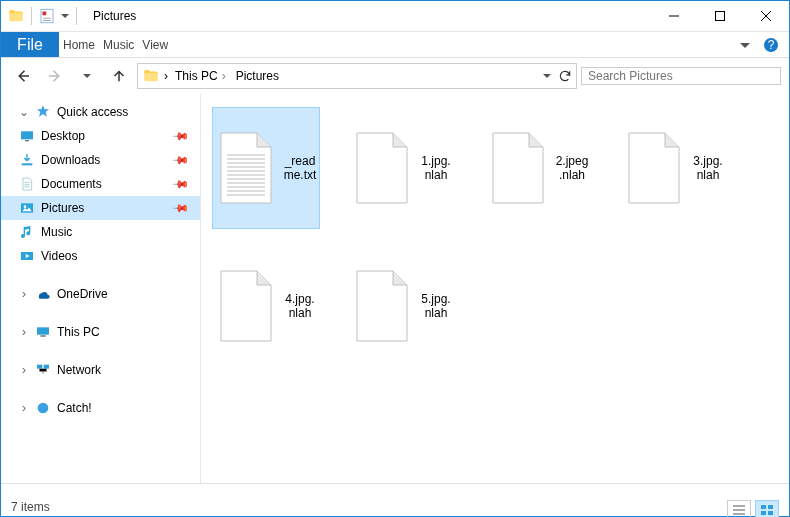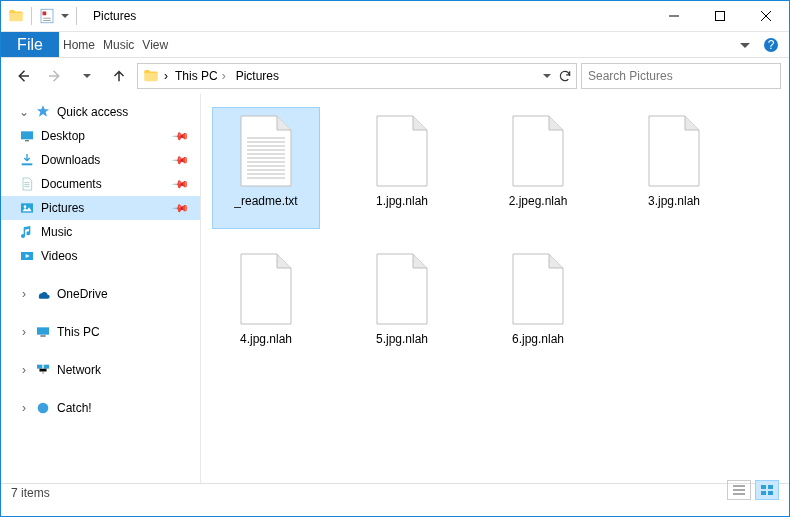--- a/index.html
+++ b/index.html
@@ -15,34 +15,34 @@
 .ribbon-file{width:58px;background:#1979ca;color:#fff;display:flex;align-items:center;justify-content:center;font-size:16px}
 .ribbon-tab{padding:0 4px;display:flex;align-items:center;color:#444;font-size:12px}
 .ribbon-right{margin-left:auto;display:flex;align-items:center;padding-right:10px;gap:12px}
 .addr{height:36px;display:flex;align-items:center;padding:4px 8px;gap:4px}
 .nav-btn{width:28px;height:28px;display:flex;align-items:center;justify-content:center;color:#555}
 .nav-btn.disabled{color:#bbb}
 .addr-box{flex:1;height:26px;border:1px solid #ccc;display:flex;align-items:center;padding:0 4px;gap:4px}
 .crumb{display:flex;align-items:center;gap:4px;color:#000;padding:0 3px}
 .crumb .chev{color:#888}
 .addr-actions{margin-left:auto;display:flex;align-items:center;gap:6px;color:#666}
-.search-box{width:200px;height:26px;border:1px solid #ccc;display:flex;align-items:center;padding:0 6px;color:#777}
+.search-box{width:200px;height:18px;border:1px solid #ccc;display:flex;align-items:center;padding:0 6px;color:#777}
 .body{flex:1;display:flex;min-height:0}
 .nav{width:200px;border-right:1px solid #e8e8e8;padding:6px 0;overflow:auto}
 .nav-item{height:24px;display:flex;align-items:center;padding-left:18px;gap:6px;color:#000}
 .nav-item.lvl2{}
 .nav-item.selected{background:#cce8ff}
 .nav-item .exp{width:10px;color:#666;display:inline-block;text-align:center}
 .nav-space{height:14px}
 .pin{margin-left:auto;margin-right:12px;color:#7a7a7a;font-size:11px;transform:rotate(45deg)}
 .content{flex:1;padding:14px 12px;display:flex;flex-wrap:wrap;align-content:flex-start;gap:18px 30px;overflow:auto}
-.file{width:106px;height:120px;display:flex;flex-direction:column;align-items:center;justify-content:flex-start;gap:6px;padding:6px 2px}
+.file{width:106px;height:120px;display:flex;align-items:center;justify-content:flex-start;gap:6px;padding:6px 2px}
 .file.selected{background:#cce8ff;outline:1px solid #99d1ff}
 .file-label{text-align:center;font-size:12px;color:#000;word-break:break-word;line-height:1.2}
-.status{height:26px;border-top:1px solid #e1e1e1;display:flex;align-items:flex-end;padding:16px 10px;color:#444}
+.status{height:26px;border-top:1px solid #e1e1e1;display:flex;align-items:flex-start;padding:16px 10px;color:#444}
 .status-right{margin-left:auto;display:flex;align-items:center;gap:4px}
 .view-btn{width:24px;height:20px;border:1px solid #ccc;display:flex;align-items:center;justify-content:center}
 .view-btn.active{background:#cce8ff;border-color:#99d1ff}
 .ic{display:inline-flex}
 </style>
 </head>
 <body>
 
 <div class="window">
 
@@ -338,29 +338,20 @@
         </div>
         <div class="file">
           <span class="ic">
             <svg width="62" height="74" viewBox="0 0 62 74">
               <path fill="#fff" stroke="#bfbfbf" d="M6 2h36l14 14v56H6z"></path>
               <path fill="#e9e9e9" stroke="#bfbfbf" d="M42 2v14h14"></path>
             </svg>
           </span>
           <div class="file-label">5.jpg.nlah</div>
         </div>
-        <div class="file">
-          <span class="ic">
-            <svg width="62" height="74" viewBox="0 0 62 74">
-              <path fill="#fff" stroke="#bfbfbf" d="M6 2h36l14 14v56H6z"></path>
-              <path fill="#e9e9e9" stroke="#bfbfbf" d="M42 2v14h14"></path>
-            </svg>
-          </span>
-          <div class="file-label">6.jpg.nlah</div>
-        </div>
       </div>
   </div>
 
   <div class="status">
     <span>7 items</span>
     <div class="status-right">
       <div class="view-btn">
           <svg width="14" height="12">
             <path stroke="#555" d="M1 2h12M1 6h12M1 10h12"></path>
           </svg>

